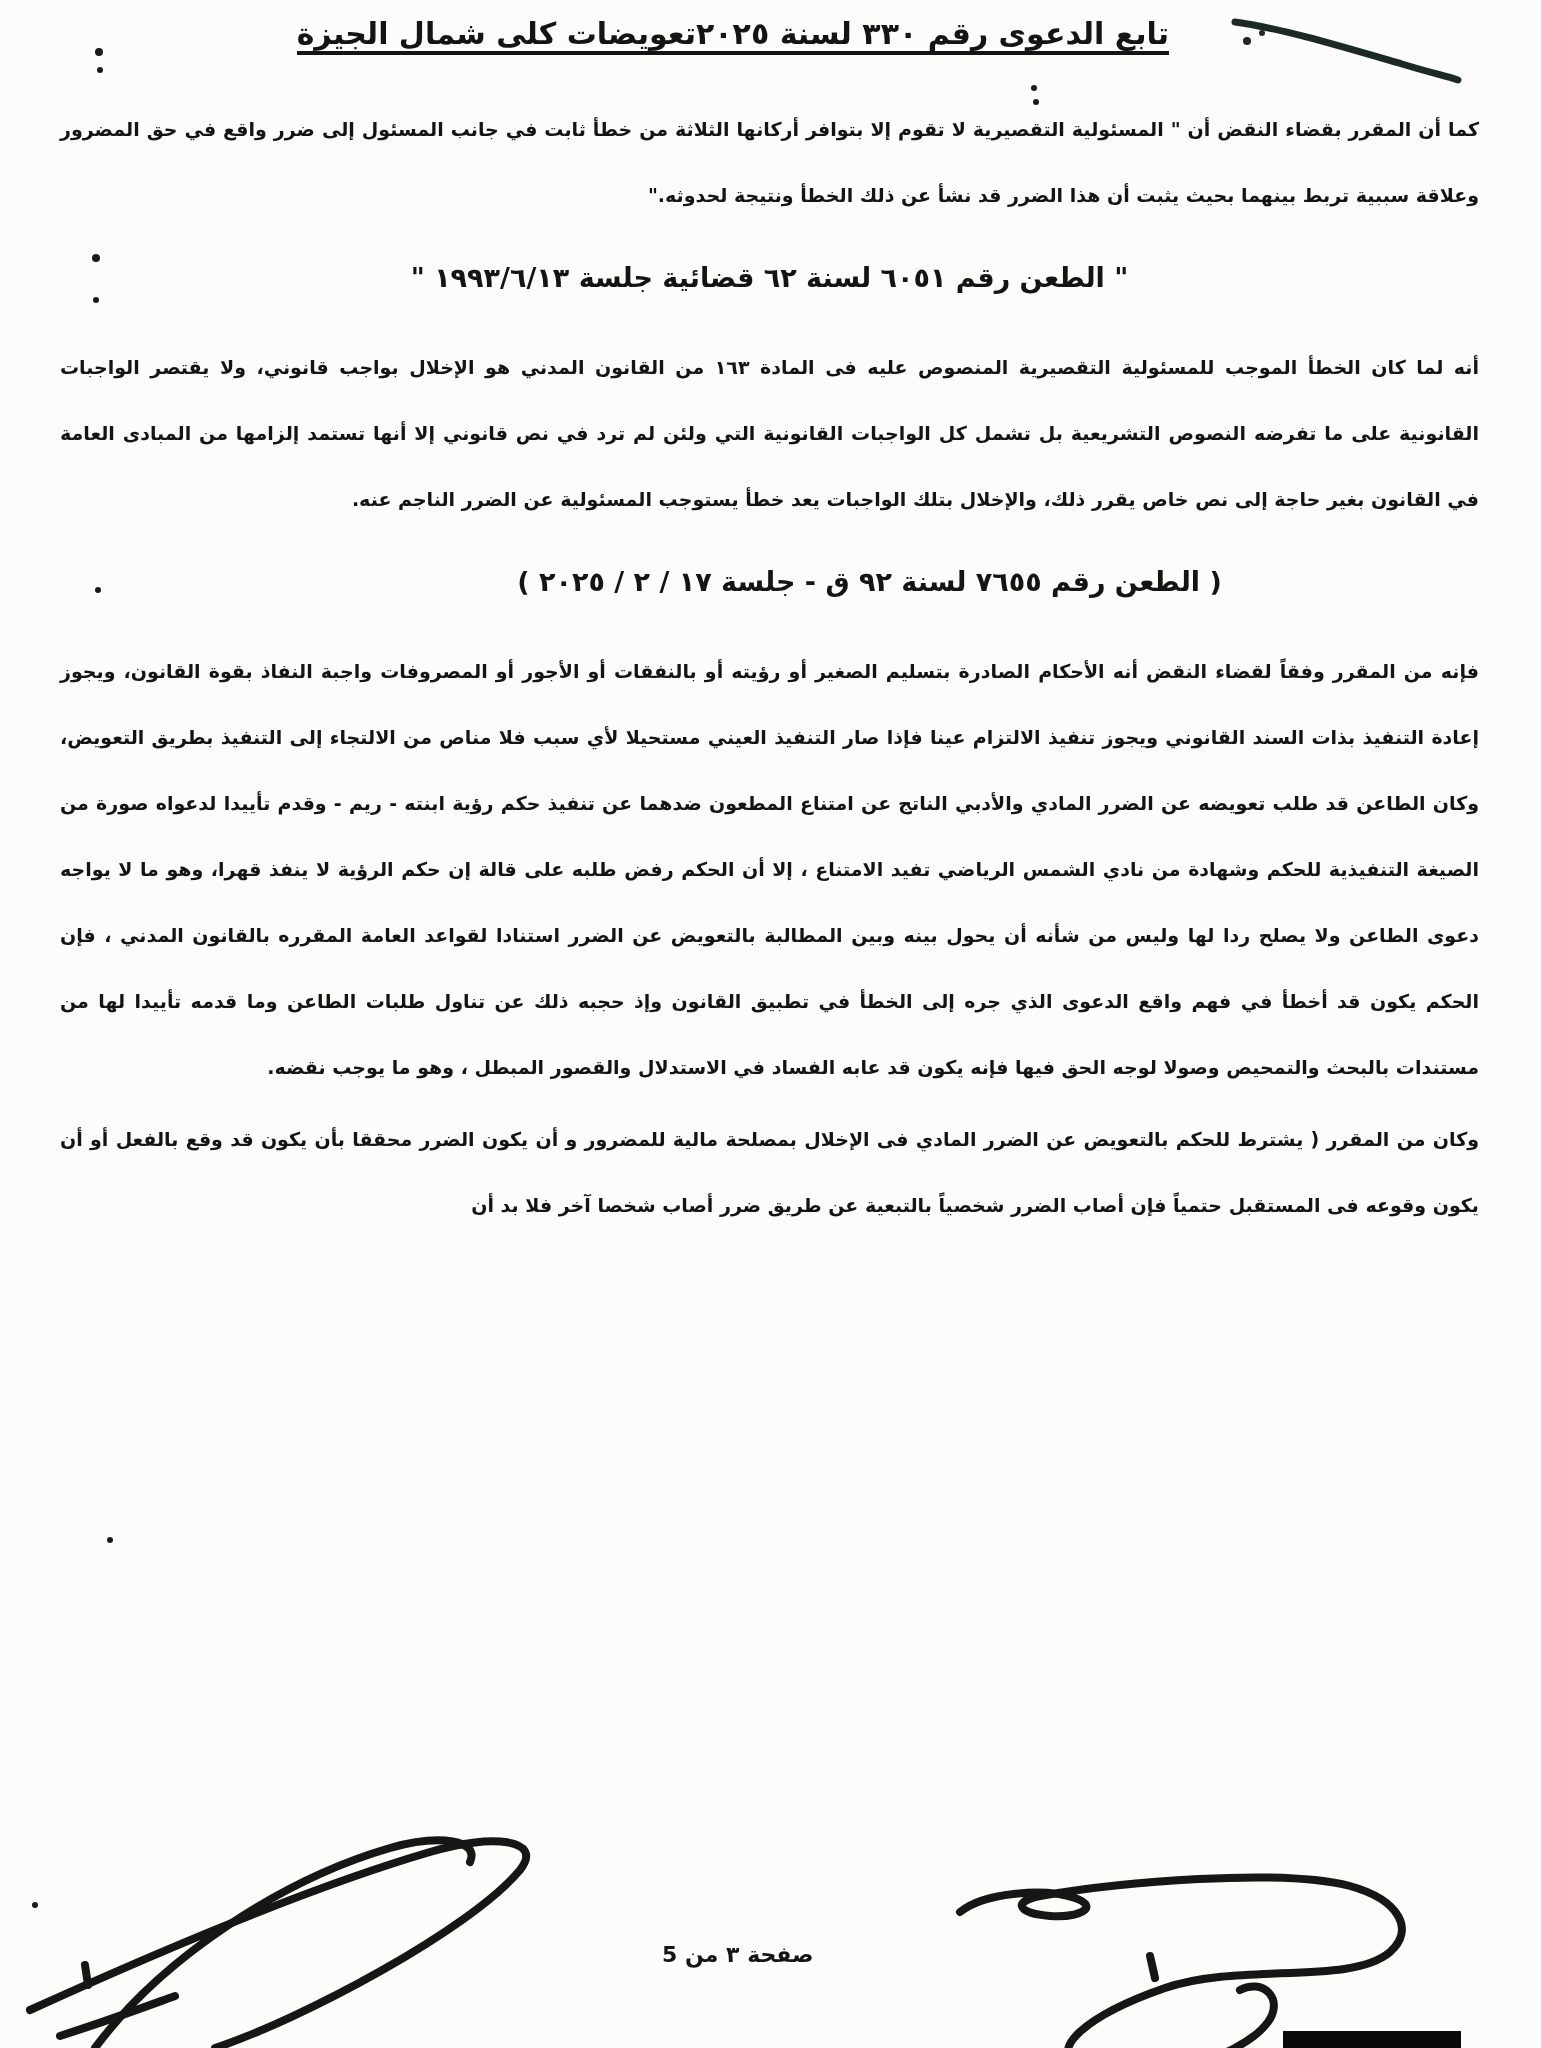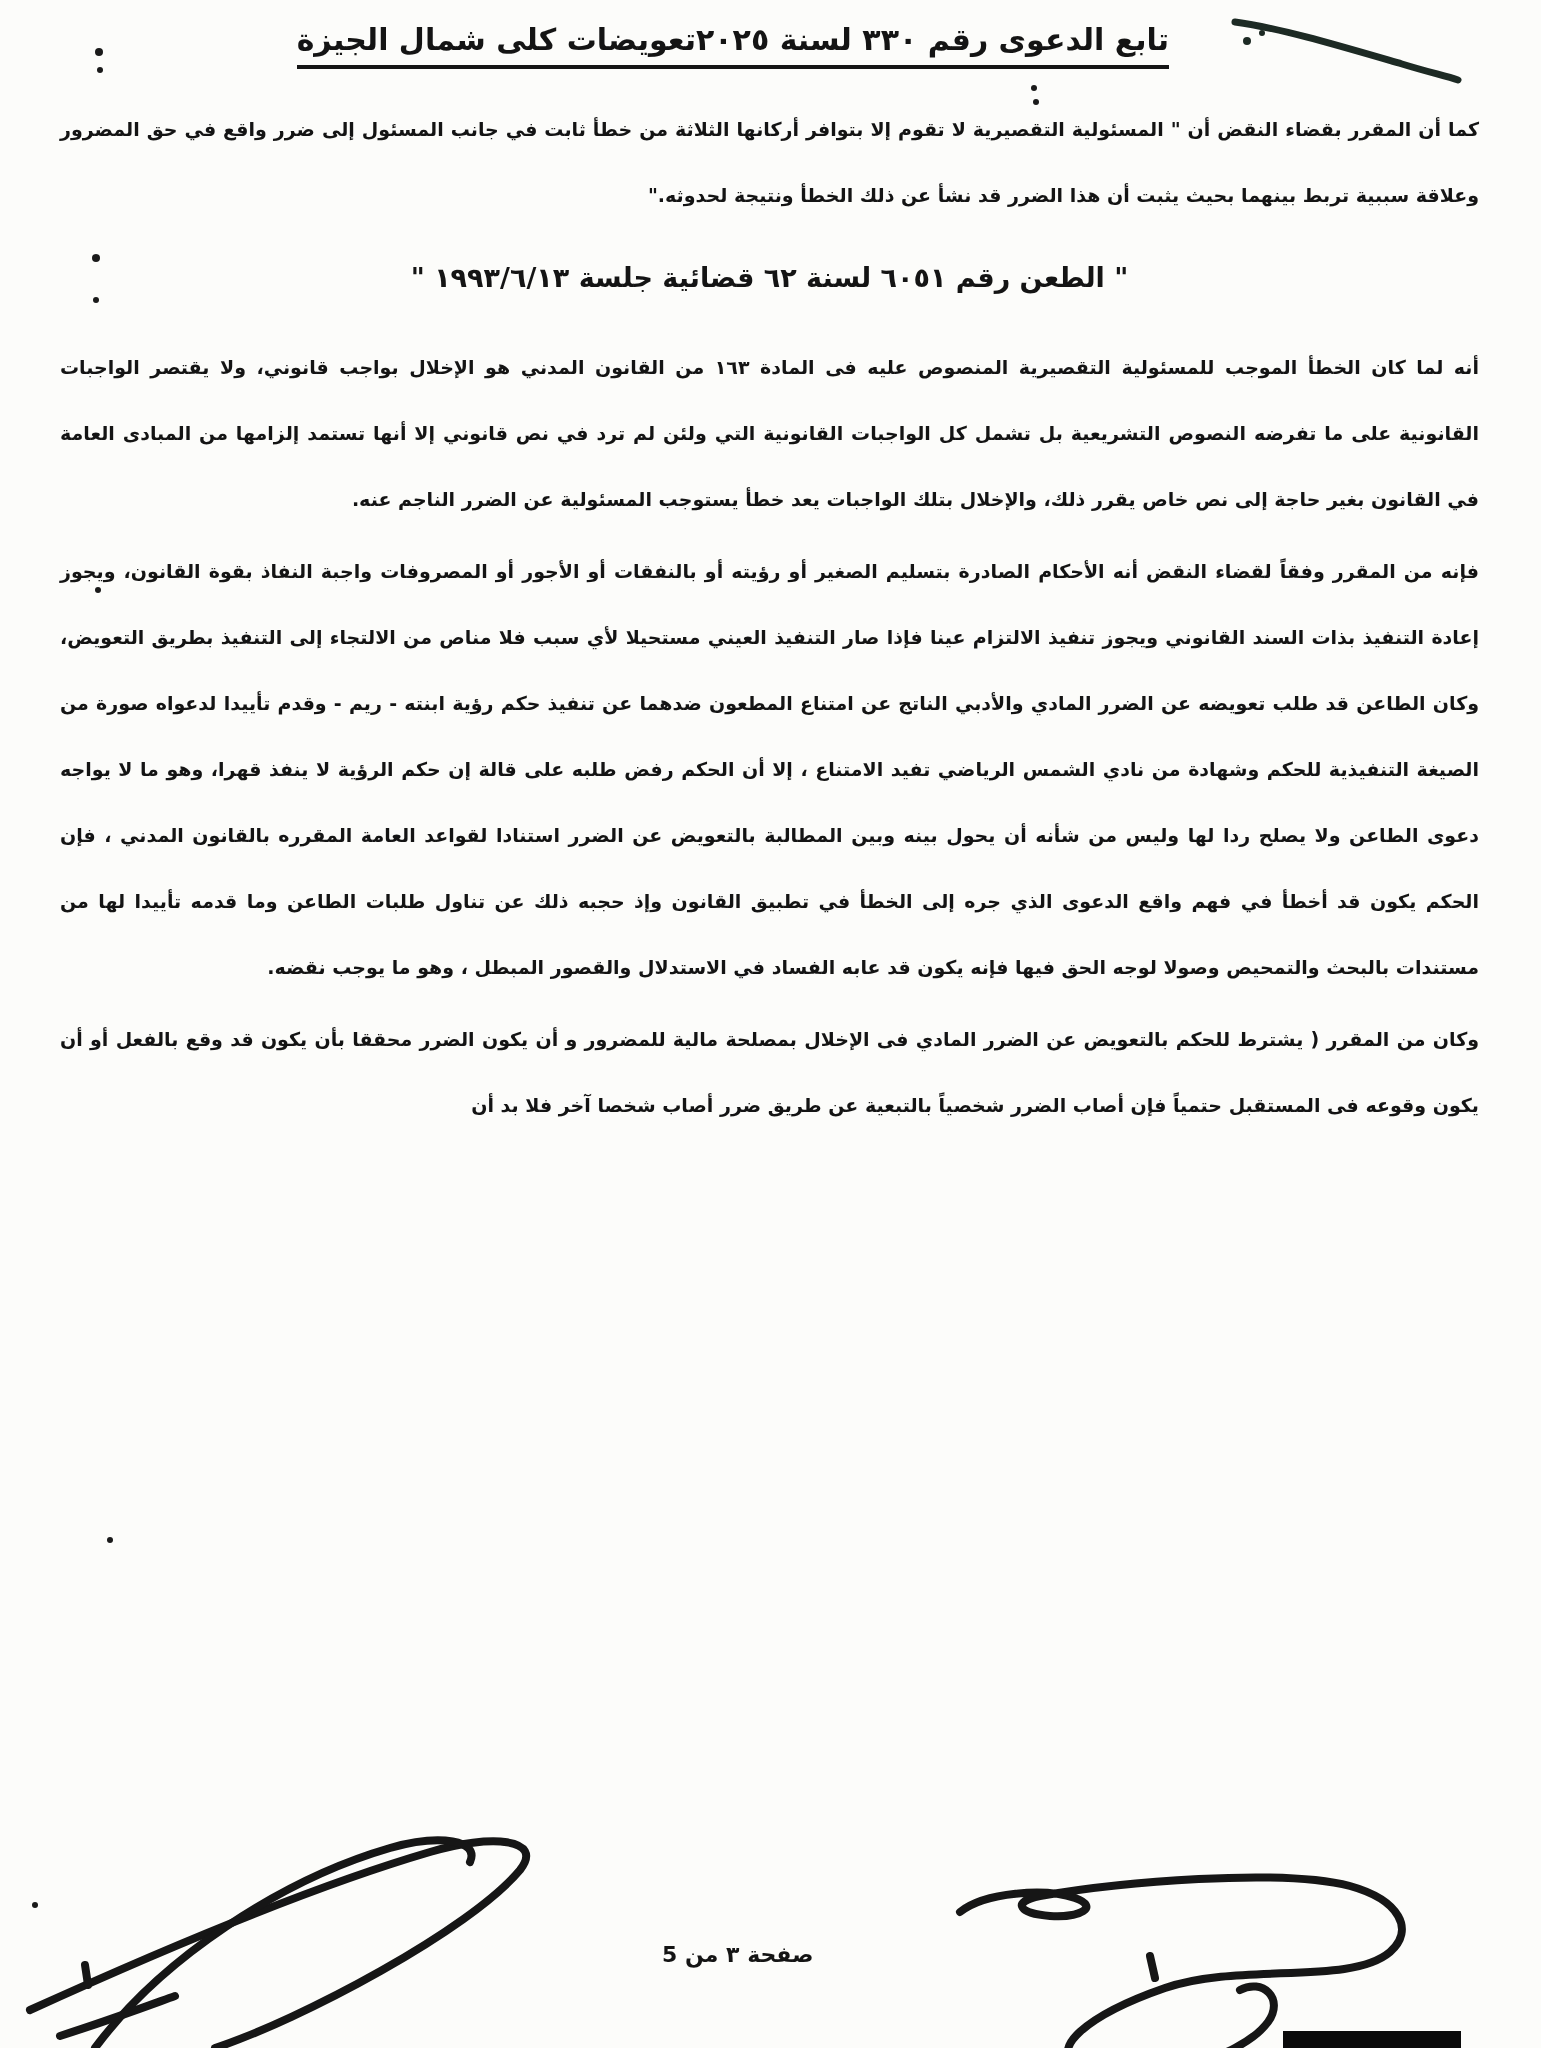--- a/index.html
+++ b/index.html
@@ -8,25 +8,25 @@
     position:relative;
     width:1541px;height:2048px;
     margin:0 auto;
     background:#fcfcfa;
     overflow:hidden;
     color:#141414;
     direction:rtl;
   }
   .doc-header{
     position:absolute;
-    top:22px;right:372px;
+    top:16px;right:372px;
     font-size:30px;font-weight:bold;
     letter-spacing:.5px;
     border-bottom:4px solid #151515;
-    padding-bottom:8px;
+    padding-bottom:0;
     white-space:nowrap;
   }
   .body-text{
     position:absolute;
     top:96px;right:62px;left:60px;
   }
   .para{
     font-size:19px;font-weight:bold;
     line-height:66px;
     text-align:justify;
@@ -66,20 +66,21 @@
   <div class="doc-header">تابع الدعوى رقم ٣٣٠ لسنة ٢٠٢٥تعويضات كلى شمال الجيزة</div>
 
   <div class="body-text">
 
     <p class="para">كما أن المقرر بقضاء النقض أن " المسئولية التقصيرية لا تقوم إلا بتوافر أركانها الثلاثة من خطأ ثابت في جانب المسئول إلى ضرر واقع في حق المضرور وعلاقة سببية تربط بينهما بحيث يثبت أن هذا الضرر قد نشأ عن ذلك الخطأ ونتيجة لحدوثه."</p>
 
     <div class="citation">" الطعن رقم ٦٠٥١ لسنة ٦٢ قضائية جلسة ١٩٩٣/٦/١٣ "</div>
 
     <p class="para">أنه لما كان الخطأ الموجب للمسئولية التقصيرية المنصوص عليه فى المادة ١٦٣ من القانون المدني هو الإخلال بواجب قانوني، ولا يقتصر الواجبات القانونية على ما تفرضه النصوص التشريعية بل تشمل كل الواجبات القانونية التي ولئن لم ترد في نص قانوني إلا أنها تستمد إلزامها من المبادى العامة في القانون بغير حاجة إلى نص خاص يقرر ذلك، والإخلال بتلك الواجبات يعد خطأ يستوجب المسئولية عن الضرر الناجم عنه.</p>
 
+    <div class="citation shift-left">( الطعن رقم ٧٦٥٥ لسنة ٩٢ ق - جلسة ١٧ / ٢ / ٢٠٢٥ )</div>
 
     <p class="para">فإنه من المقرر وفقاً لقضاء النقض أنه الأحكام الصادرة بتسليم الصغير أو رؤيته أو بالنفقات أو الأجور أو المصروفات واجبة النفاذ بقوة القانون، ويجوز إعادة التنفيذ بذات السند القانوني ويجوز تنفيذ الالتزام عينا فإذا صار التنفيذ العيني مستحيلا لأي سبب فلا مناص من الالتجاء إلى التنفيذ بطريق التعويض، وكان الطاعن قد طلب تعويضه عن الضرر المادي والأدبي الناتج عن امتناع المطعون ضدهما عن تنفيذ حكم رؤية ابنته - ريم - وقدم تأييدا لدعواه صورة من الصيغة التنفيذية للحكم وشهادة من نادي الشمس الرياضي تفيد الامتناع ، إلا أن الحكم رفض طلبه على قالة إن حكم الرؤية لا ينفذ قهرا، وهو ما لا يواجه دعوى الطاعن ولا يصلح ردا لها وليس من شأنه أن يحول بينه وبين المطالبة بالتعويض عن الضرر استنادا لقواعد العامة المقرره بالقانون المدني ، فإن الحكم يكون قد أخطأ في فهم واقع الدعوى الذي جره إلى الخطأ في تطبيق القانون وإذ حجبه ذلك عن تناول طلبات الطاعن وما قدمه تأييدا لها من مستندات بالبحث والتمحيص وصولا لوجه الحق فيها فإنه يكون قد عابه الفساد في الاستدلال والقصور المبطل ، وهو ما يوجب نقضه.</p>
 
 
     <p class="para">وكان من المقرر ( يشترط للحكم بالتعويض عن الضرر المادي فى الإخلال بمصلحة مالية للمضرور و أن يكون الضرر محققا بأن يكون قد وقع بالفعل أو أن يكون وقوعه فى المستقبل حتمياً فإن أصاب الضرر شخصياً بالتبعية عن طريق ضرر أصاب شخصا آخر فلا بد أن</p>
 
   </div>
 
   <div class="page-footer">صفحة ٣ من 5</div>
 

